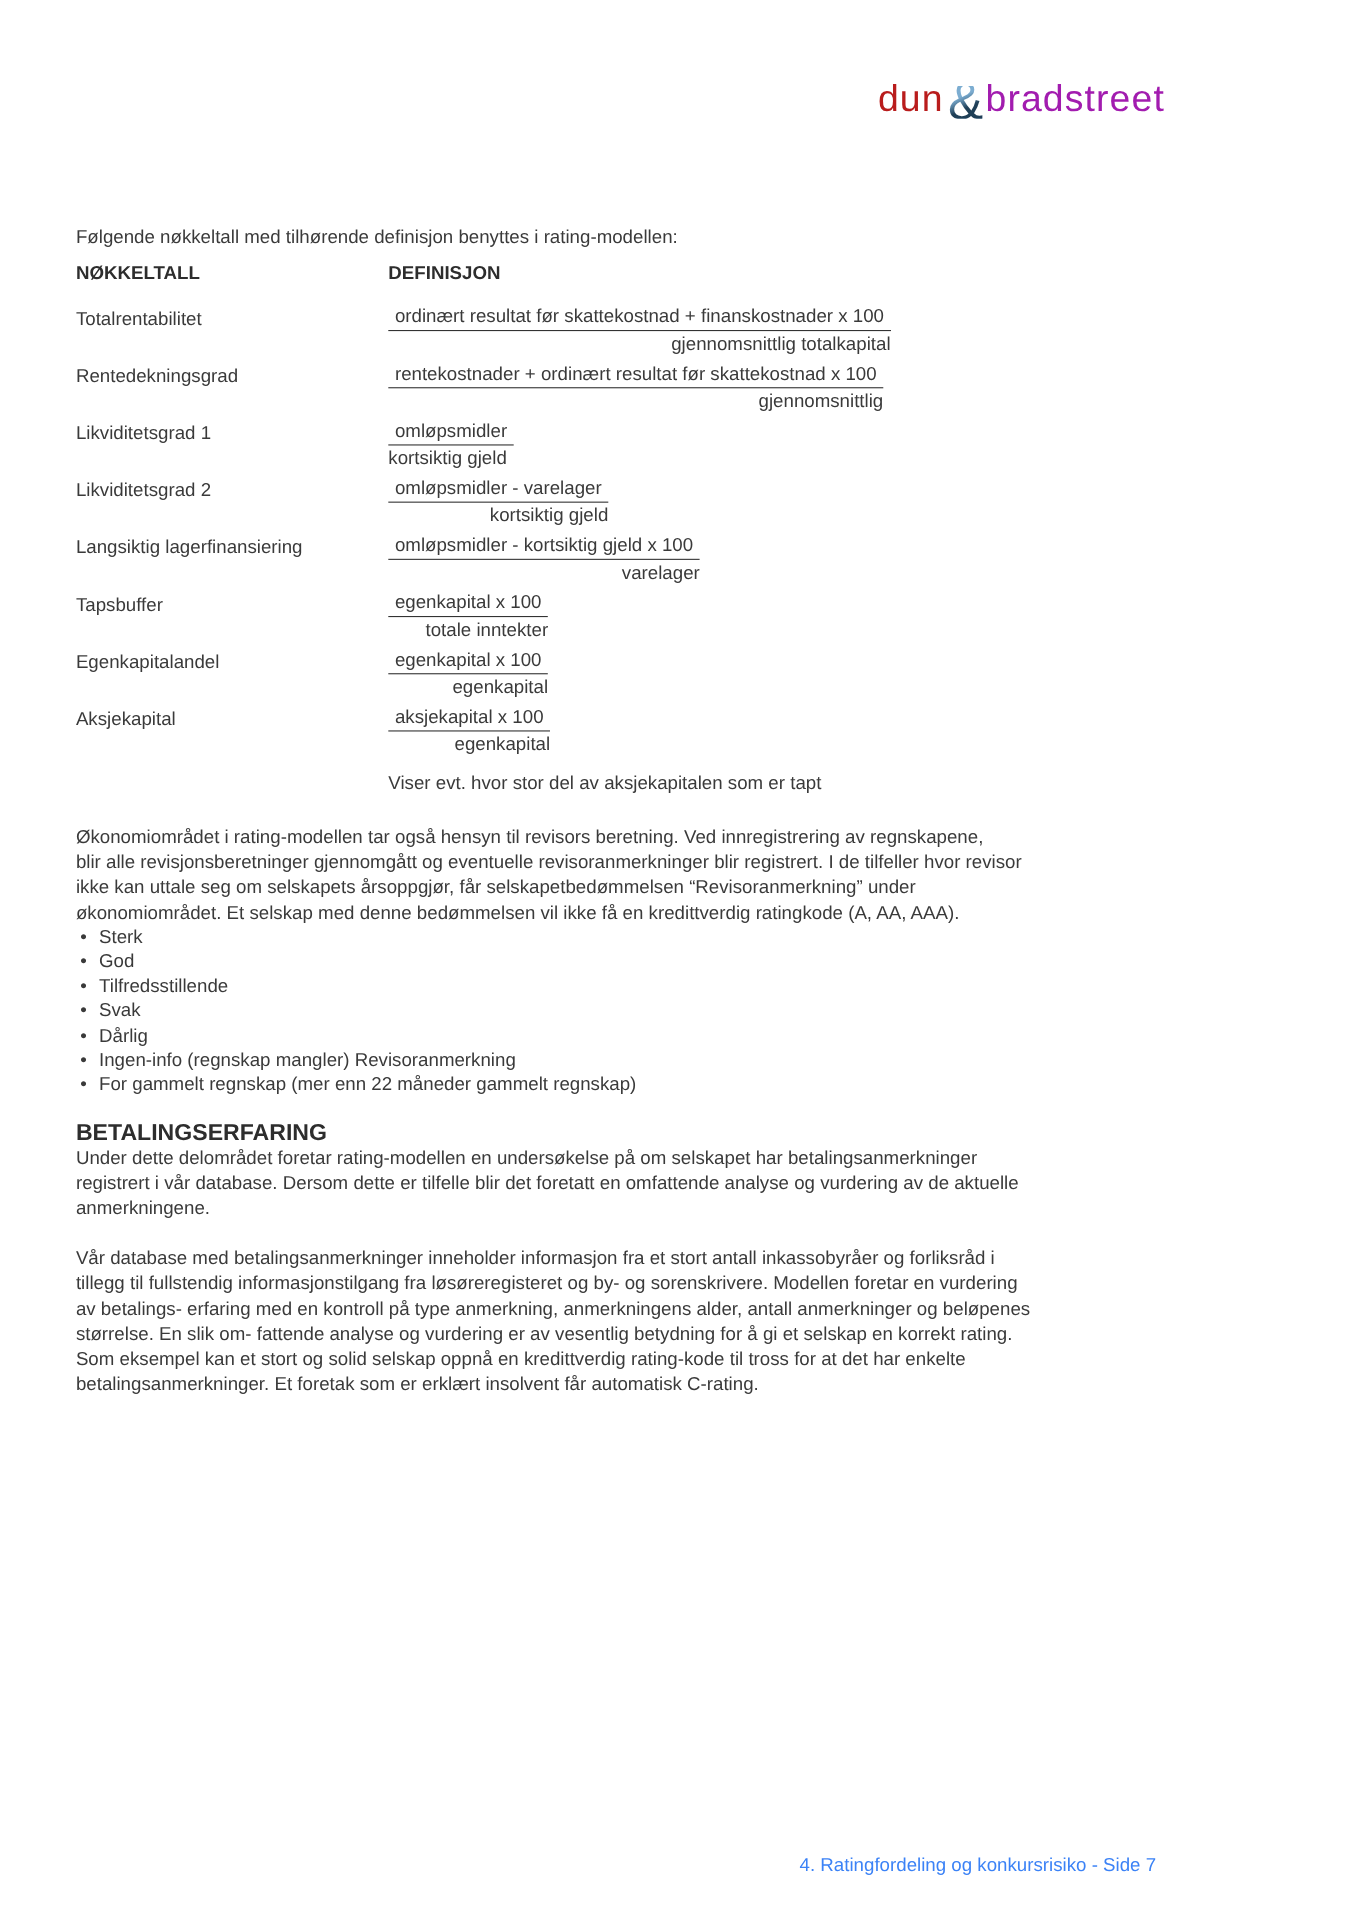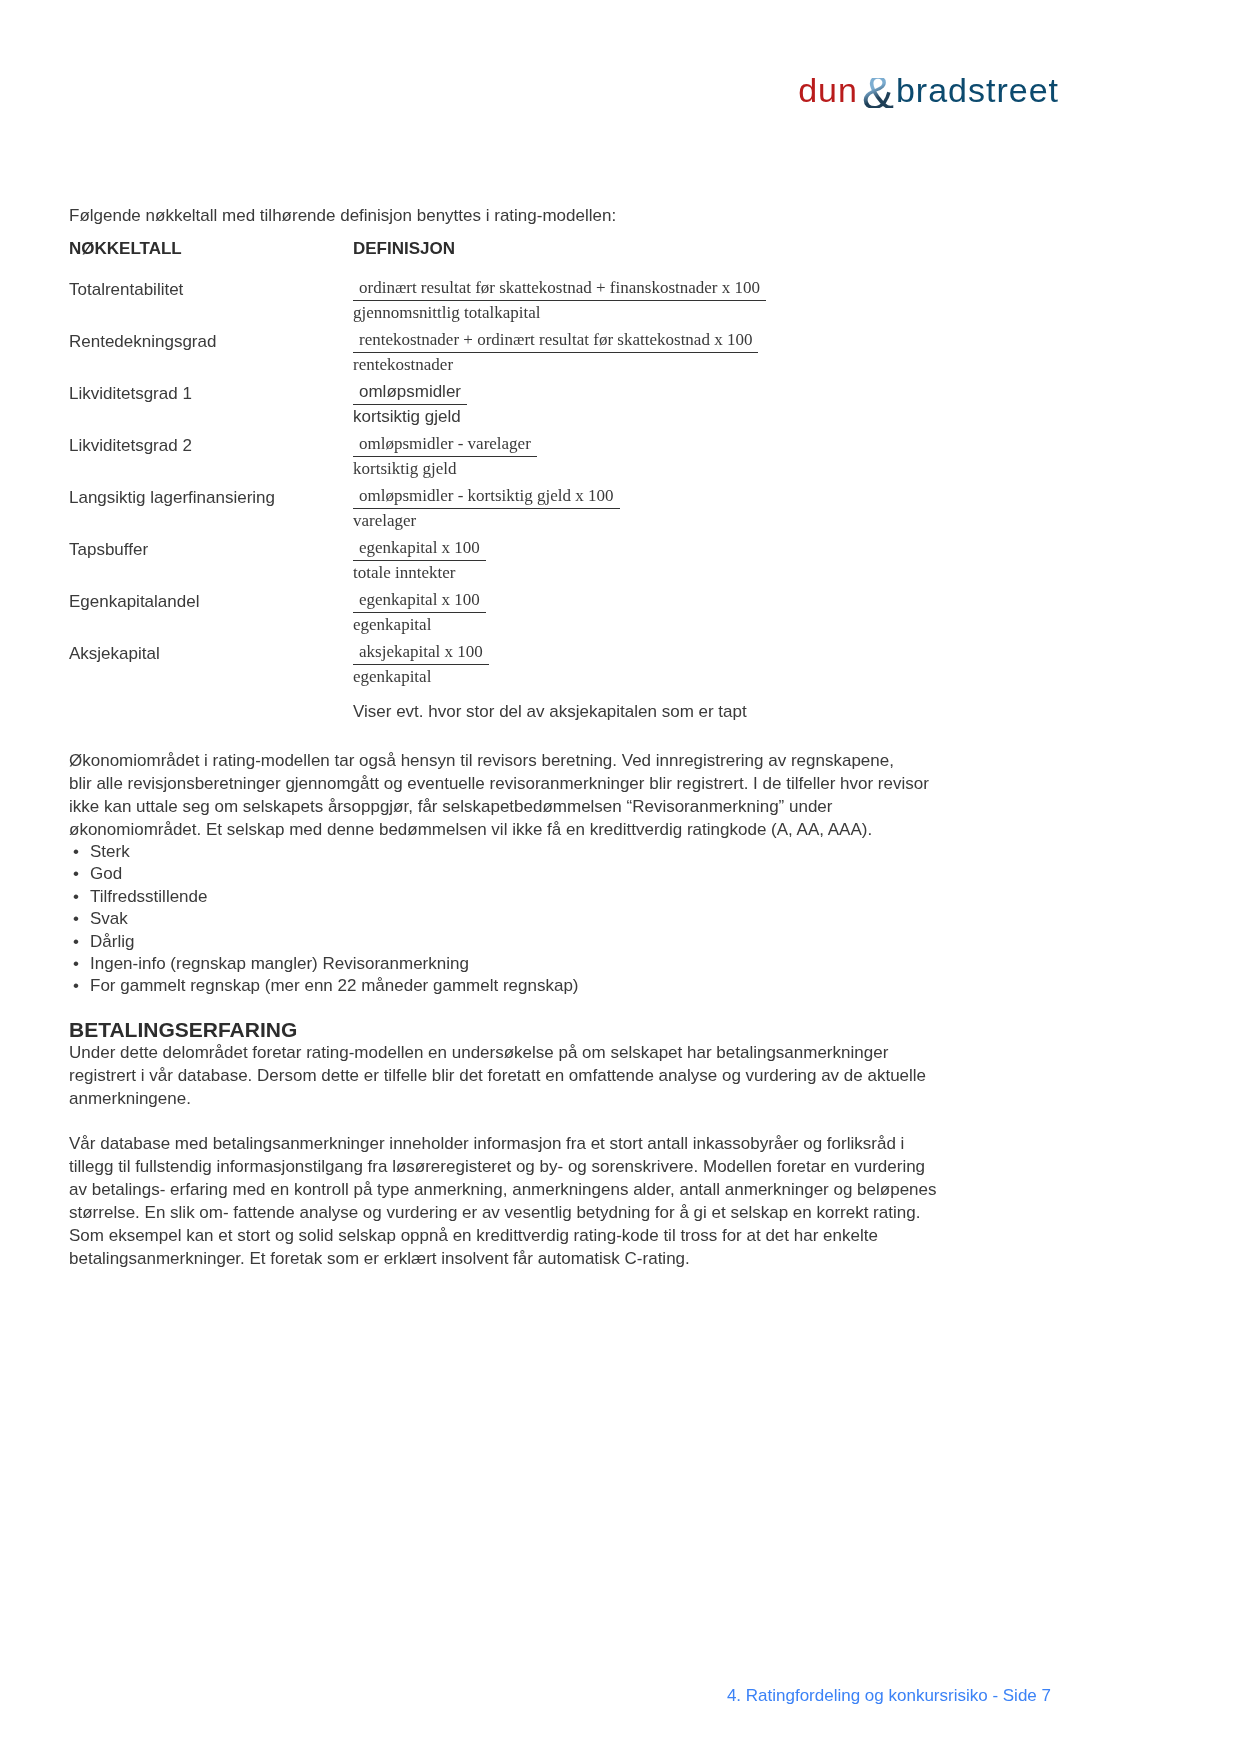--- a/index.html
+++ b/index.html
@@ -13,21 +13,21 @@
     overflow:hidden;
   }
   
   .logo{
     position:absolute;top:70px;right:182px;
     white-space:nowrap;
     font-size:34px;letter-spacing:1px;line-height:40px;
     font-weight:500;
   }
   .logo-dun{color:#b91c1c;}
-  .logo-brad{color:#0c4a6e;}
+  .logo-brad{color:#a21caf;}
   .logo-amp{
     display:inline-block;
     font-size:48px;line-height:30px;
     margin:0 1px 0 4px;vertical-align:-7px;
     color:#2c536e;
   }
   @supports ((-webkit-background-clip:text) or (background-clip:text)){
     .logo-amp{
       background:linear-gradient(155deg,#7cadd1 34%,#1f3f57 62%);
       -webkit-background-clip:text;background-clip:text;
@@ -42,21 +42,21 @@
   .content p{margin:0;white-space:pre-line;}
   .bold{font-weight:bold;color:#2d2d2d;}
   
   .kv-head{display:flex;margin-top:10px;}
   .kv-rows{margin-top:16px;}
   .kv-col1{width:284px;flex:none;}
   .kv-col2{flex:1;}
   .kv-row{display:flex;margin-bottom:4px;}
   .kv-row .kv-col1{padding-top:2px;}
   .fraction{display:inline-flex;flex-direction:column;line-height:22px;}
-  .fraction.center{align-items:flex-start;font-family:Liberation Serif, serif;}
+  .fraction.center{align-items:flex-end;}
   .fraction.left{align-items:flex-start;}
   .numerator{display:inline-block;border-bottom:1px solid #333;padding:0 6px 1px 6px;}
   .denominator{display:inline-block;padding-top:1px;}
   .note-row{margin-top:12px;}
   
   .p1{margin-top:26px !important;}
   .list-intro{margin-top:21px !important;}
   ul.ratings{list-style:none;margin:0;padding:0;}
   ul.ratings li{line-height:22.4px;padding-left:21px;position:relative;}
   ul.ratings li::before{
@@ -96,21 +96,21 @@
           <div class="kv-col1">Totalrentabilitet</div>
           <div class="kv-col2"><span class="fraction center">
               <span class="numerator">ordinært resultat før skattekostnad + finanskostnader x 100</span>
               <span class="denominator">gjennomsnittlig totalkapital</span>
             </span></div>
         </div>
         <div class="kv-row">
           <div class="kv-col1">Rentedekningsgrad</div>
           <div class="kv-col2"><span class="fraction center">
               <span class="numerator">rentekostnader + ordinært resultat før skattekostnad x 100</span>
-              <span class="denominator">rentekostnader</span>
+              <span class="denominator">gjennomsnittlig</span>
             </span></div>
         </div>
         <div class="kv-row">
           <div class="kv-col1">Likviditetsgrad 1</div>
           <div class="kv-col2"><span class="fraction left">
               <span class="numerator">omløpsmidler</span>
               <span class="denominator">kortsiktig gjeld</span>
             </span></div>
         </div>
         <div class="kv-row">

